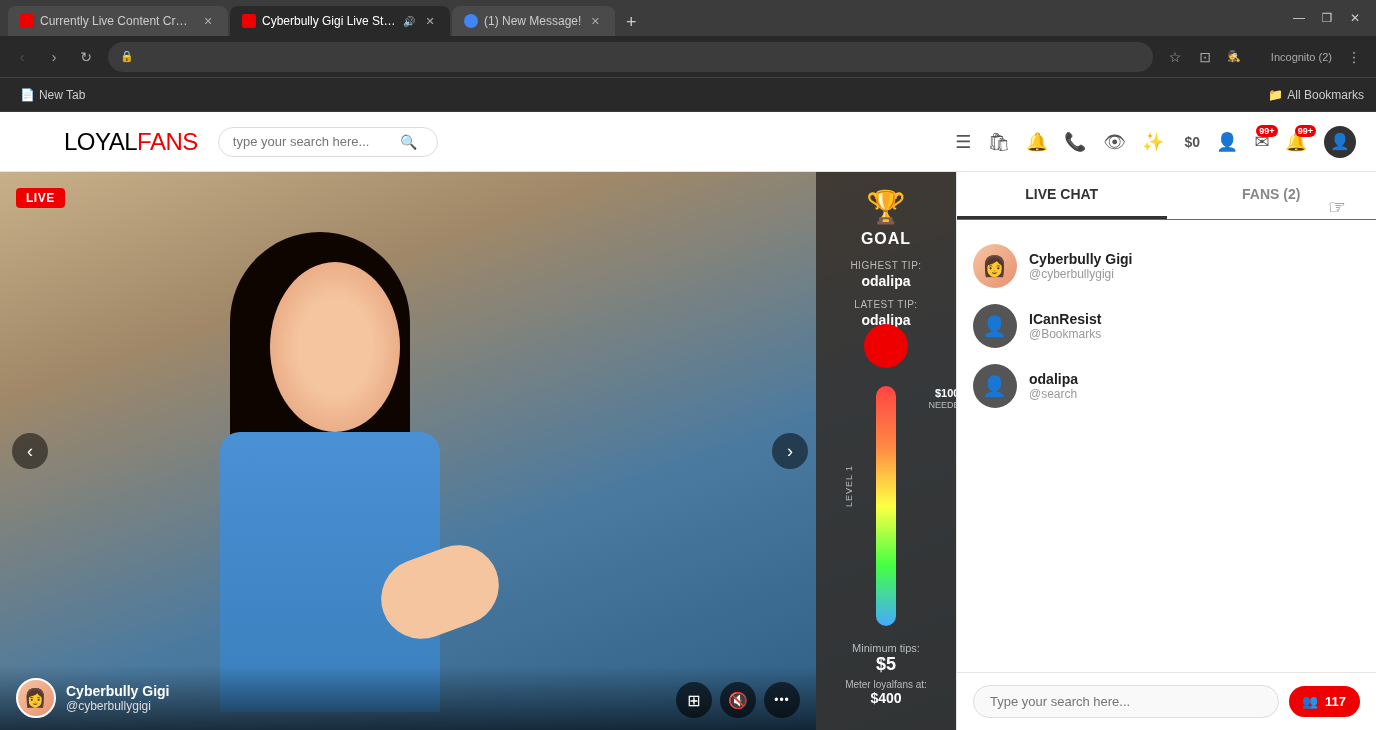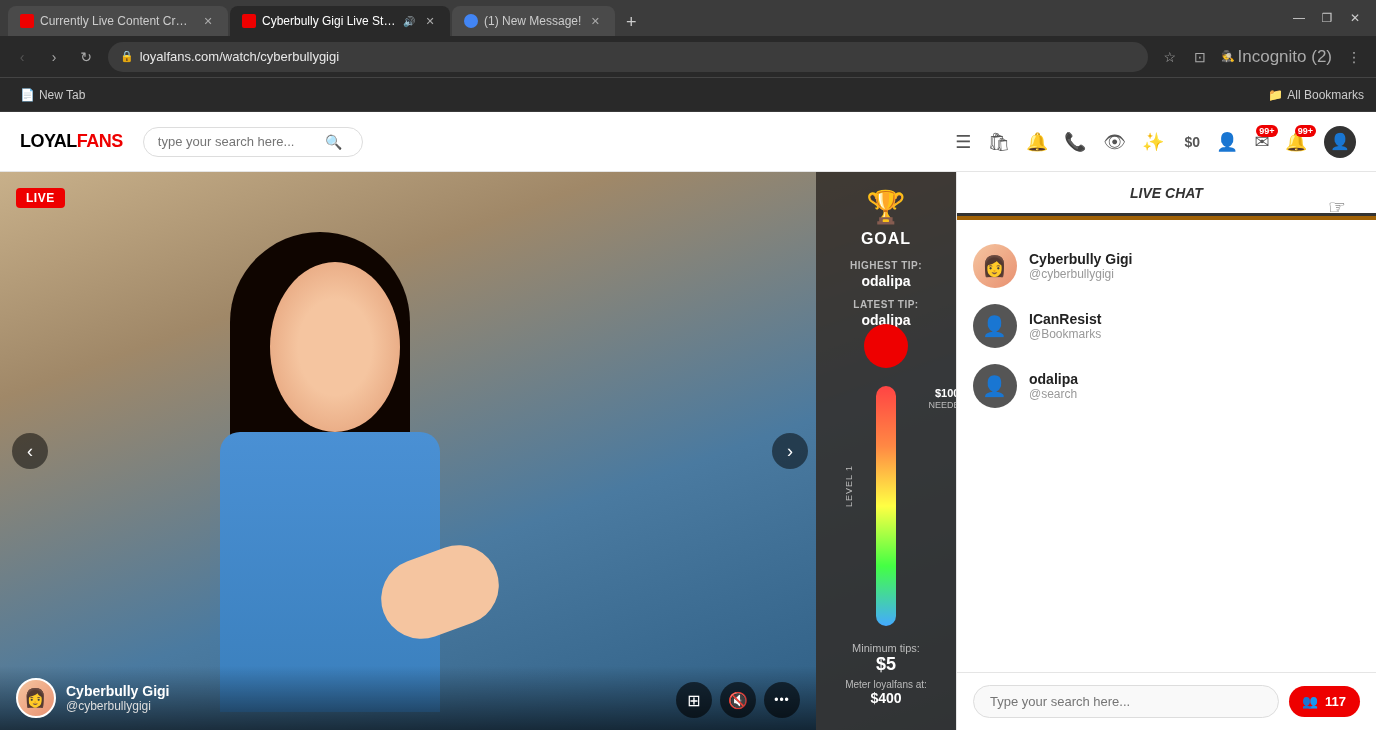--- a/index.html
+++ b/index.html
@@ -87,21 +87,21 @@
       height: 60px;
       background: #fff;
       display: flex;
       align-items: center;
       padding: 0 20px;
       border-bottom: 1px solid #e5e5e5;
       gap: 20px;
       flex-shrink: 0;
     }
     .lf-logo { display: flex; align-items: center; gap: 2px; }
-    .lf-logo-text { font-size: 18px; font-weight: 700; letter-spacing: -0.5px; }
+    .lf-logo-text { font-size: 24px; font-weight: 400; letter-spacing: -0.5px; margin-left: 44px; }
     .lf-logo-loyal { color: #000; }
     .lf-logo-fans { color: #e00; }
     .lf-search {
       display: flex;
       align-items: center;
       border: 1px solid #ddd;
       border-radius: 20px;
       padding: 6px 14px;
       gap: 8px;
       min-width: 220px;
@@ -174,21 +174,21 @@
       height: 100%;
       background: rgba(50, 45, 40, 0.85);
       display: flex;
       flex-direction: column;
       align-items: center;
       padding: 16px 12px;
       z-index: 5;
     }
     .goal-trophy { font-size: 32px; margin-bottom: 4px; }
     .goal-title { color: #fff; font-size: 16px; font-weight: 700; margin-bottom: 12px; letter-spacing: 1px; }
-    .goal-label { color: #bbb; font-size: 10px; font-weight: 700; letter-spacing: 0.5px; text-transform: uppercase; margin-bottom: 2px; }
+    .goal-label { color: #bbb; font-size: 10px; font-weight: 400; letter-spacing: 0.5px; text-transform: uppercase; margin-bottom: 2px; }
     .goal-value { color: #fff; font-size: 14px; font-weight: 700; margin-bottom: 10px; }
 
     .thermometer-area {
       position: relative;
       width: 60px;
       height: 280px;
       margin: 8px 0;
       display: flex;
       align-items: center;
       justify-content: center;
@@ -292,24 +292,23 @@
     .right-panel {
       width: 420px;
       flex-shrink: 0;
       display: flex;
       flex-direction: column;
       background: #fff;
       border-left: 1px solid #e5e5e5;
     }
     .panel-tabs {
       display: flex;
-      border-bottom: 4px solid #a16207;
+      border-bottom: 1px solid #a16207;
       height: 48px;
       flex-shrink: 0;
-      font-style: italic;
     }
     .panel-tab {
       flex: 1;
       display: flex;
       align-items: center;
       justify-content: center;
       font-size: 14px;
       font-weight: 600;
       color: #888;
       cursor: pointer;
@@ -408,28 +407,27 @@
     <div class="win-btn close">✕</div>
   </div>
 </div>
 
 <div class="nav-bar">
   <div class="nav-btn disabled">‹</div>
   <div class="nav-btn">›</div>
   <div class="nav-btn">↻</div>
   <div class="address-bar">
     <span class="lock">🔒</span>
-    <span class="address-text">loyalfans.com/watch/cyberbullygigi</span>
   </div>
   <div class="nav-actions">
     <div class="nav-action-btn">☆</div>
     <div class="nav-action-btn">⊡</div>
     <div class="nav-action-btn" style="font-size:11px; color:#aaa; display:flex; align-items:center; gap:2px; width:auto; padding:0 6px;">
       <span>🕵</span>
-      <span style="font-size:17px;">Incognito (2)</span>
+      <span style="font-size:11px;margin-left:28px;">Incognito (2)</span>
     </div>
     <div class="nav-action-btn">⋮</div>
   </div>
 </div>
 
 <div class="bookmarks-bar">
   <div class="bm-item">
     <span>📄</span>
     <span>New Tab</span>
   </div>
@@ -540,20 +538,21 @@
           <div class="stream-ctrl-btn">⊞</div>
           <div class="stream-ctrl-btn">🔇</div>
           <div class="stream-ctrl-btn" style="font-size:12px; letter-spacing:1px;">•••</div>
         </div>
       </div>
     </div>
 
     <div class="right-panel">
       <div class="panel-tabs">
         <div class="panel-tab active">LIVE CHAT</div>
+        <div class="panel-tab">FANS (2)</div>
       </div>
 
       <div class="panel-content">
 
         <div class="user-item">
           <div class="user-avatar gigi">👩</div>
           <div>
             <div class="user-name">Cyberbully Gigi</div>
             <div class="user-handle">@cyberbullygigi</div>
           </div>

